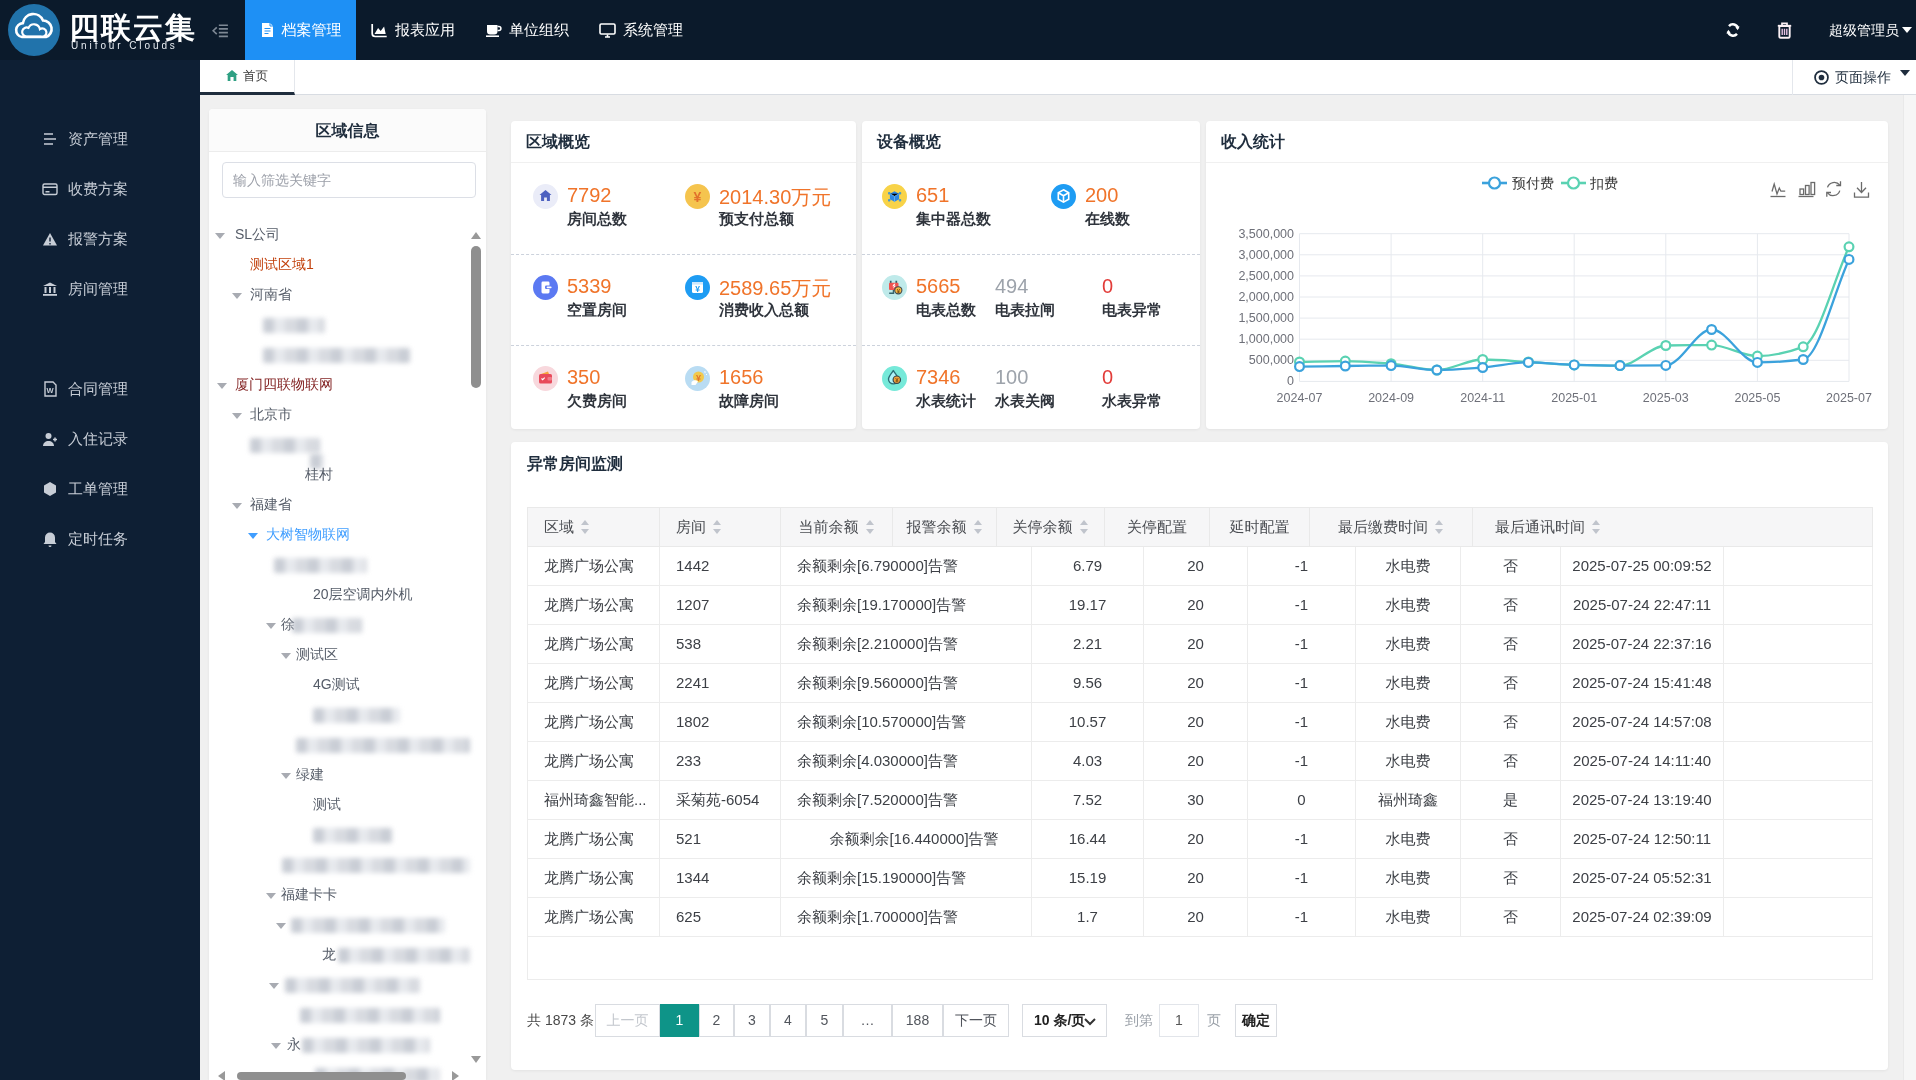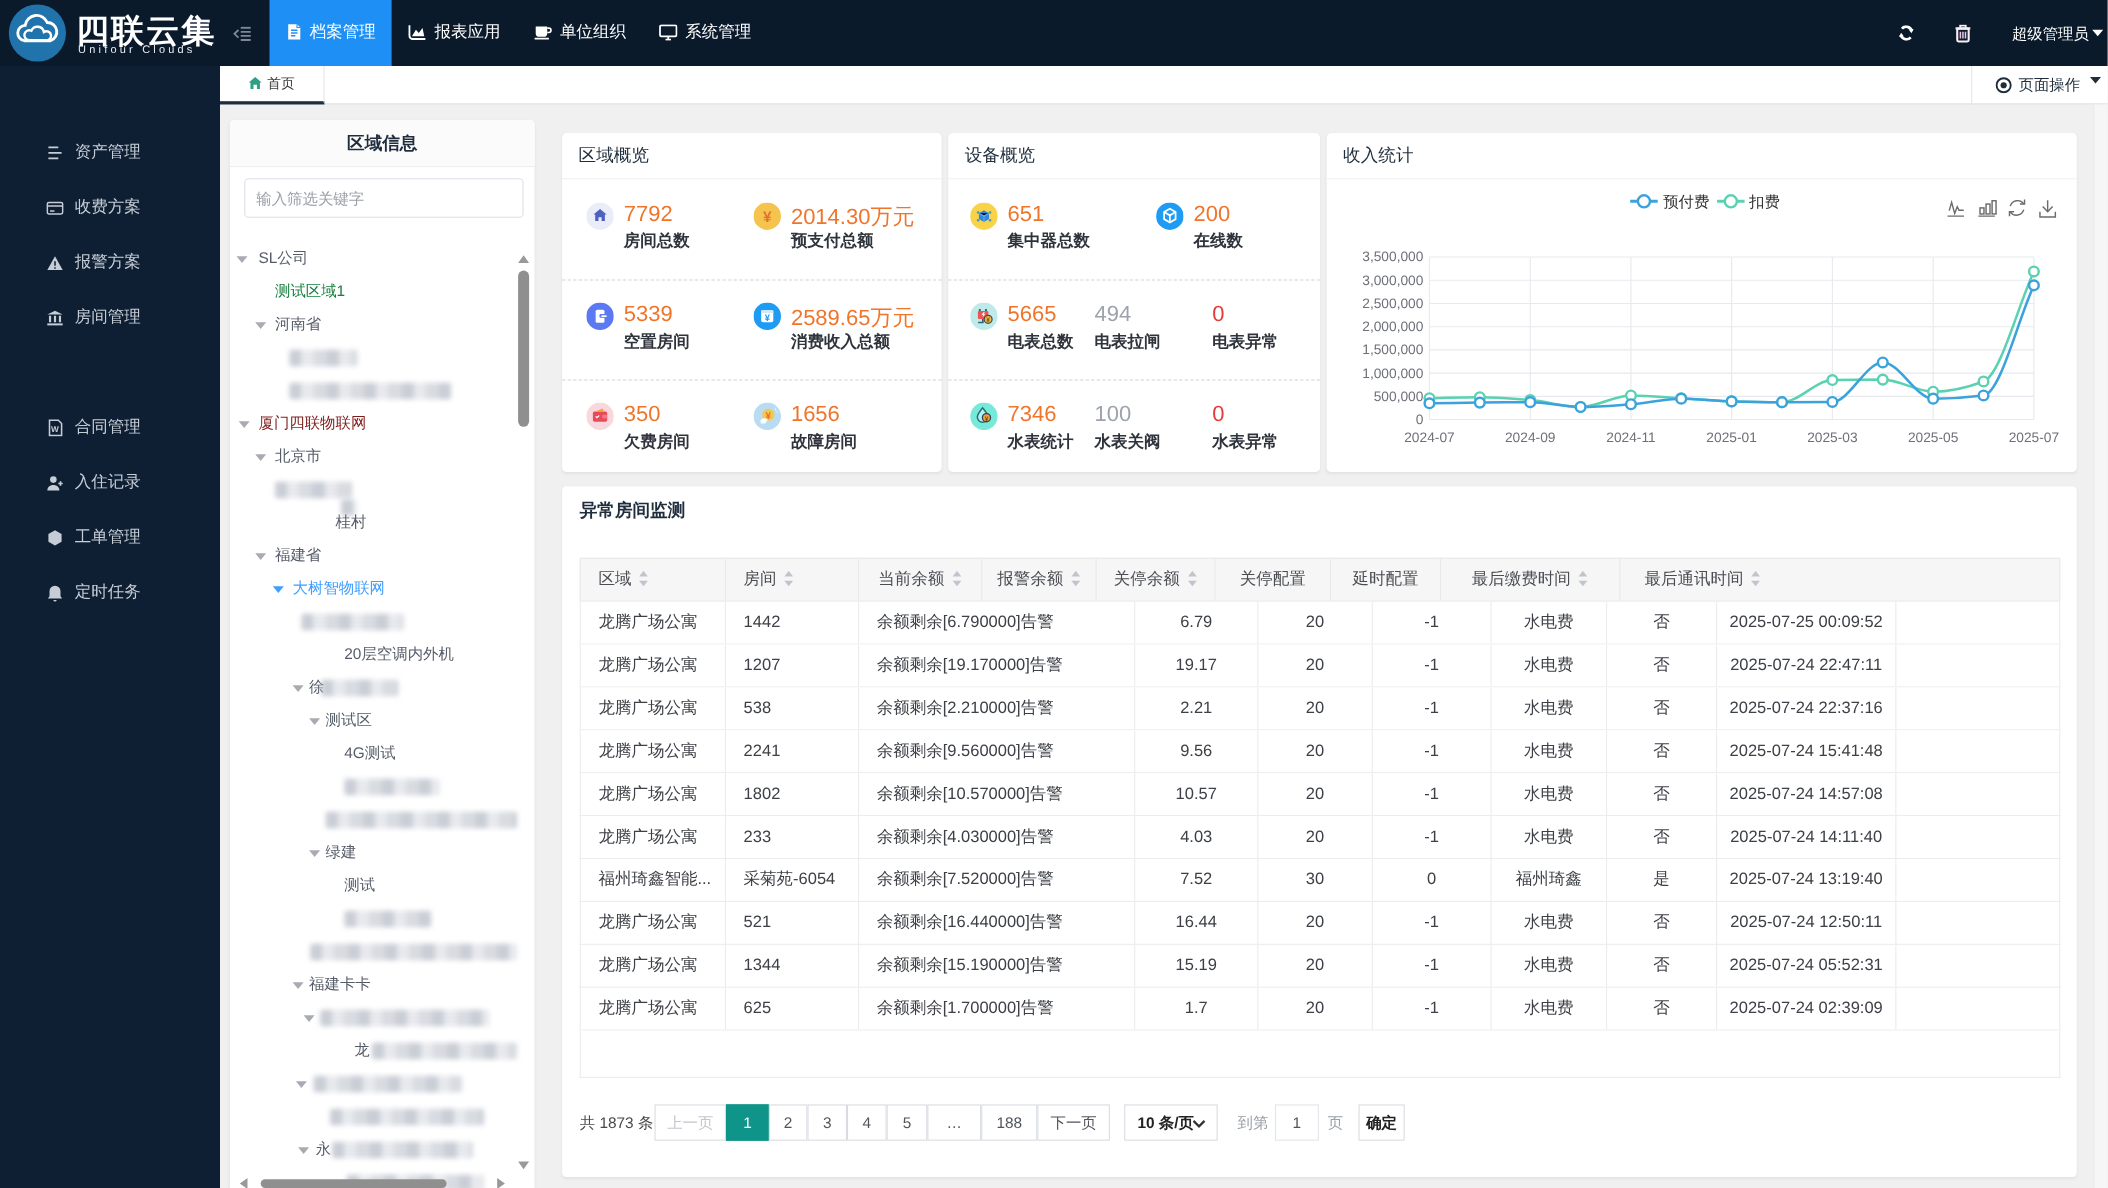--- a/index.html
+++ b/index.html
@@ -26,21 +26,21 @@
 .search {position:absolute;left:222px;top:162px;width:254px;height:36px;border:1px solid #dcdfe6;border-radius:4px;background:#fff;color:#9b9fa8;font-size:14px;line-height:34px;padding-left:10px}
 .titem {position:absolute;font-size:14px;white-space:nowrap}
 .tcaret {position:absolute;width:0;height:0;border:5px solid transparent;border-bottom:none;border-top-width:6px}
 .blur {position:absolute;height:15px;background:repeating-linear-gradient(90deg,#b3b9c4 0 11px,#dde0e6 11px 22px,#c8ccd4 22px 34px);filter:blur(2.5px);border-radius:2px;opacity:.7}
 
 .vthumb {position:absolute;left:471px;top:246px;width:10px;height:142px;background:#8f8f8f;border-radius:5px}
 .hthumb {position:absolute;left:237px;top:1072px;width:169px;height:8px;background:#8f8f8f;border-radius:4px}
 .sarr {position:absolute;width:0;height:0;border:5px solid transparent}
 
 .card {position:absolute;background:#fff;border-radius:4px;box-shadow:0 1px 3px rgba(0,0,0,.06)}
-.chead {position:absolute;left:0;top:0;right:0;height:42px;border-bottom:1px solid #f0f0f0;font-size:16px;font-weight:normal;color:#1f2d3d;line-height:42px;padding-left:15px}
+.chead {position:absolute;left:0;top:0;right:0;height:42px;border-bottom:1px solid #f0f0f0;font-size:16px;font-weight:bold;color:#1f2d3d;line-height:42px;padding-left:15px}
 .dash {position:absolute;left:0;right:0;border-top:1px dashed #ccd2dc}
 .sic {position:absolute;width:25px;height:25px}
 .snum {position:absolute;font-weight:500;white-space:nowrap;letter-spacing:0}
 .slab {position:absolute;font-size:15px;font-weight:600;color:#2f343c;white-space:nowrap}
 
 .thead {display:flex;height:40px;background:#f6f6f7;border:1px solid #e9e9e9}
 .th {font-size:15px;color:#4a4d52;line-height:38px;text-align:center;position:relative;border-right:1px solid #e9e9e9;flex-shrink:0}
 .th:last-child {border-right:none}
 .sorti {vertical-align:-2px;margin-left:6px}
 .tr {display:flex;height:39px;border-bottom:1px solid #ececec;border-left:1px solid #ececec;border-right:1px solid #ececec;background:#fff}
@@ -167,21 +167,21 @@
         <circle cx="8.5" cy="8.5" r="7.3" fill="none" stroke="#1f2d3d" stroke-width="2"></circle>
         <circle cx="8.5" cy="8.5" r="3.2" fill="#1f2d3d"></circle>
       </svg>页面操作<span style="display:inline-block;margin-left:9px;width:0;height:0;border:5px solid transparent;border-top:6px solid #1f2d3d;vertical-align:1px"></span></div>
 </div>
 
 <div class="treecard"></div>
 <div class="treehead">区域信息</div>
 <div class="search">输入筛选关键字</div>
 <div class="tcaret" style="left:215px;top:233px;border-top-color:#a8abb2"></div>
 <div class="titem" style="left:235px;top:226px;color:#555c68">SL公司</div>
-<div class="titem" style="left:250px;top:256px;color:#15803d">测试区域1</div>
+<div class="titem" style="left:250px;top:256px;color:#c2410c">测试区域1</div>
 <div class="tcaret" style="left:232px;top:293px;border-top-color:#a8abb2"></div>
 <div class="titem" style="left:250px;top:286px;color:#555c68">河南省</div>
 <div class="blur" style="left:263px;top:318px;width:62px"></div>
 <div class="blur" style="left:263px;top:348px;width:147px"></div>
 <div class="tcaret" style="left:217px;top:383px;border-top-color:#a8abb2"></div>
 <div class="titem" style="left:235px;top:376px;color:#7f1d1d">厦门四联物联网</div>
 <div class="tcaret" style="left:232px;top:413px;border-top-color:#a8abb2"></div>
 <div class="titem" style="left:250px;top:406px;color:#555c68">北京市</div>
 <div class="blur" style="left:250px;top:438px;width:70px"></div>
 <div class="blur" style="left:310px;top:454px;width:14px"></div>
@@ -524,21 +524,21 @@
         <div class="td" style="width:104px;">30</div>
         <div class="td" style="width:108px;">0</div>
         <div class="td" style="width:105px;">福州琦鑫</div>
         <div class="td" style="width:100px;">是</div>
         <div class="td" style="width:163px;">2025-07-24 13:19:40</div>
         <div class="td" style="width:150px;"></div>
       </div>
       <div class="tr">
         <div class="td" style="width:132px;text-align:left;padding-left:16px;">龙腾广场公寓</div>
         <div class="td" style="width:121px;text-align:left;padding-left:16px;">521</div>
-        <div class="td" style="width:251px;text-align:left;padding-left:16px;">余额剩余[16.440000]告警</div>
+        <div class="td" style="width:251px;text-align:center;padding-left:16px;">余额剩余[16.440000]告警</div>
         <div class="td" style="width:112px;">16.44</div>
         <div class="td" style="width:104px;">20</div>
         <div class="td" style="width:108px;">-1</div>
         <div class="td" style="width:105px;">水电费</div>
         <div class="td" style="width:100px;">否</div>
         <div class="td" style="width:163px;">2025-07-24 12:50:11</div>
         <div class="td" style="width:150px;"></div>
       </div>
       <div class="tr">
         <div class="td" style="width:132px;text-align:left;padding-left:16px;">龙腾广场公寓</div>

